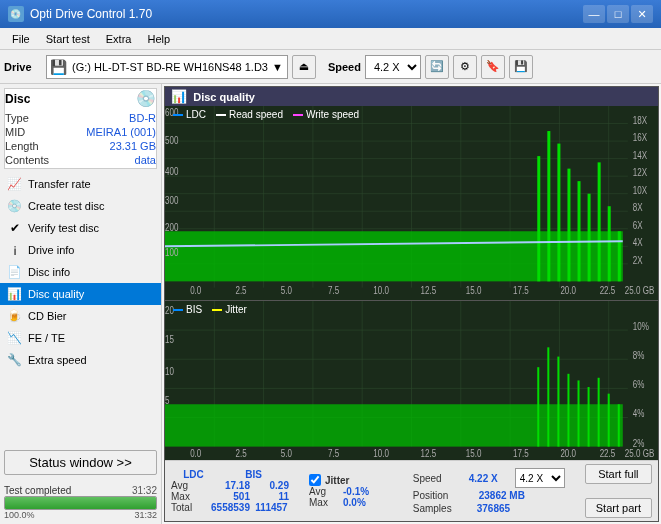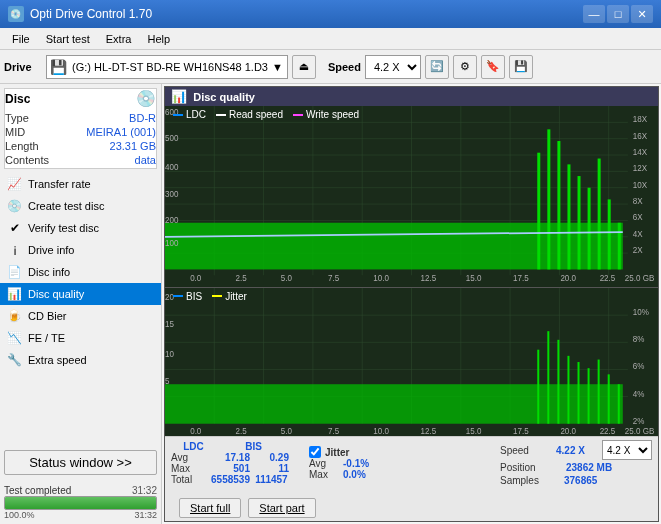--- a/index.html
+++ b/index.html
@@ -126,21 +126,21 @@
       background: #e8e8e8;
       border-top: 1px solid #ccc;
       padding: 3px 6px;
       display: flex;
       gap: 12px;
       font-size: 10px;
       align-items: center;
       flex-wrap: wrap;
     }
 
-    .action-btns { display: flex; flex-direction: row; gap: 7px; margin-left: 8px; text-decoration: underline; }
+    .action-btns { display: flex; flex-direction: column; gap: 14px; margin-left: 8px; }
     .action-btn {
       padding: 3px 10px;
       background: #f0f0f0;
       border: 1px solid #aaa;
       cursor: pointer;
       font-size: 11px;
       border-radius: 2px;
       white-space: nowrap;
     }
 

